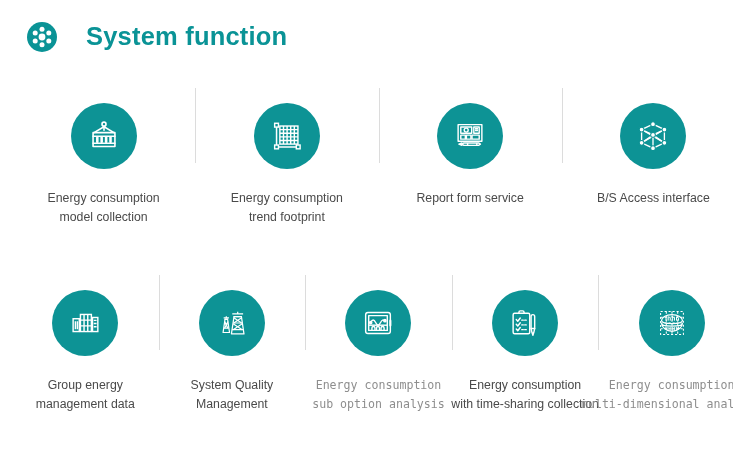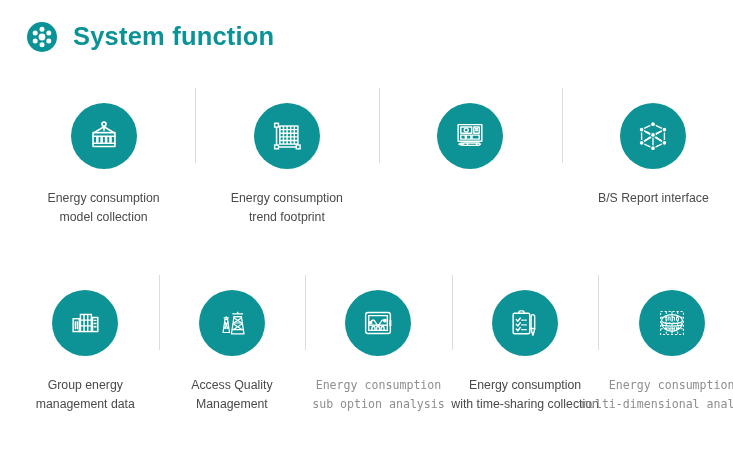--- a/index.html
+++ b/index.html
@@ -14,21 +14,21 @@
     background: #ffffff;
     font-family: "Liberation Sans", sans-serif;
     overflow: hidden;
     position: relative;
   }
 
   
   .header {
     display: flex;
     align-items: center;
-    gap: 15px;
+    gap: 28px;
     padding: 14px 0 0 26px;
     height: 60px;
   }
   .header-icon {
     width: 32px;
     height: 32px;
     flex: 0 0 32px;
     display: block;
   }
   .header-title {
@@ -191,20 +191,24 @@
               <rect x="22.1" y="19.1" width="7.6" height="4.2"></rect>
               <path d="M24 10.6 H29.7 V17.1 H24 Z"></path>
               <path d="M25.3 12.4 H28.4 M25.3 14.3 H28.4"></path>
               <path d="M11.5 28.6 L13.6 27.3 H29 L31 28.6 L29 29.9 H13.6 Z"></path>
               <path d="M8.3 28.6 L11.5 27.4 V29.8 Z"></path>
               <path d="M17.5 27.3 V29.9 M27.2 27.3 V29.9"></path>
             </g>
           </svg>
         </span>
       </div>
+      <div class="caption">
+        <span class="ln">Report form service</span>
+        <span class="ln"></span>
+      </div>
     </div>
 
     <div class="cell">
       <div class="badge">
         <span>
           <svg viewBox="0 0 40 40" width="38" height="38" aria-hidden="true">
             <g fill="none" stroke="#ffffff" stroke-width="1.4">
               <path d="M20 7.5 L32 13.2 L32 27.2 L20 32.8 L8 27.2 L8 13.2 Z"></path>
               <path d="M8 13.2 L20 18.9 L32 13.2 M20 18.9 L20 32.8"></path>
               <path d="M8 27.2 L20 18.9 L32 27.2"></path>
@@ -216,21 +220,21 @@
               <circle cx="32" cy="27.2" r="2.5"></circle>
               <circle cx="20" cy="32.8" r="2.5"></circle>
               <circle cx="8" cy="27.2" r="2.5"></circle>
               <circle cx="8" cy="13.2" r="2.5"></circle>
               <circle cx="20" cy="18.9" r="2.5"></circle>
             </g>
           </svg>
         </span>
       </div>
       <div class="caption">
-        <span class="ln">B/S Report interface</span>
+        <span class="ln">B/S Access interface</span>
         <span class="ln"></span>
       </div>
     </div>
 
   </div>
 
   <div class="row">
 
     <div class="cell">
       <div class="badge">
@@ -267,21 +271,21 @@
               <path d="M20.3 10.5 H31.7 M21.6 13.3 H30.4 M26 8.2 V10.5"></path>
               <path d="M22.1 13.3 L19.4 31.5 H32.6 L29.9 13.3 Z"></path>
               <path d="M21.2 20 H30.8 M20.1 27 H31.9"></path>
               <path d="M21.9 14.5 L30.1 20 M30.1 14.5 L21.9 20"></path>
               <path d="M21.2 20.8 L30.8 27 M30.8 20.8 L21.2 27"></path>
             </g>
           </svg>
         </span>
       </div>
       <div class="caption">
-        <span class="ln">Access Quality</span>
+        <span class="ln">System Quality</span>
         <span class="ln">Management</span>
       </div>
     </div>
 
     <div class="cell">
       <div class="badge">
         <span>
           <svg viewBox="0 0 40 40" width="38" height="38" aria-hidden="true">
             <g fill="none" stroke="#ffffff" stroke-width="1.5" stroke-linejoin="round">
               <rect x="7" y="9" width="26" height="22" rx="2.4"></rect>

